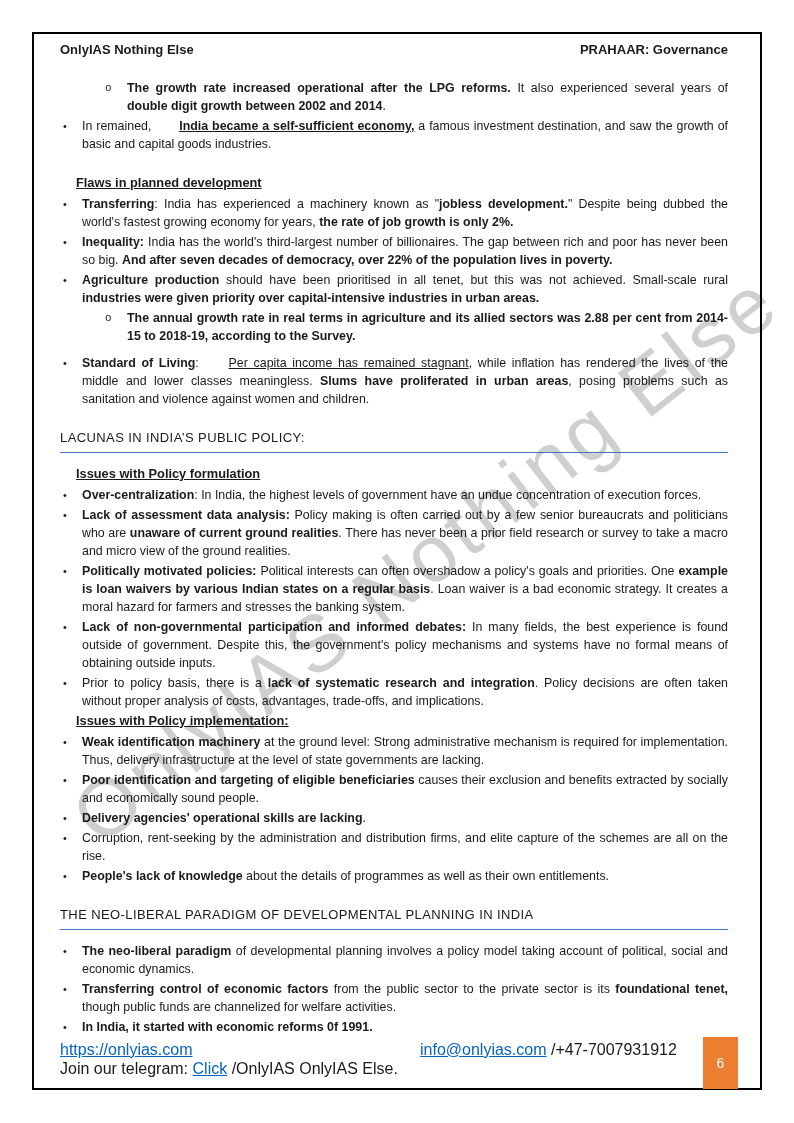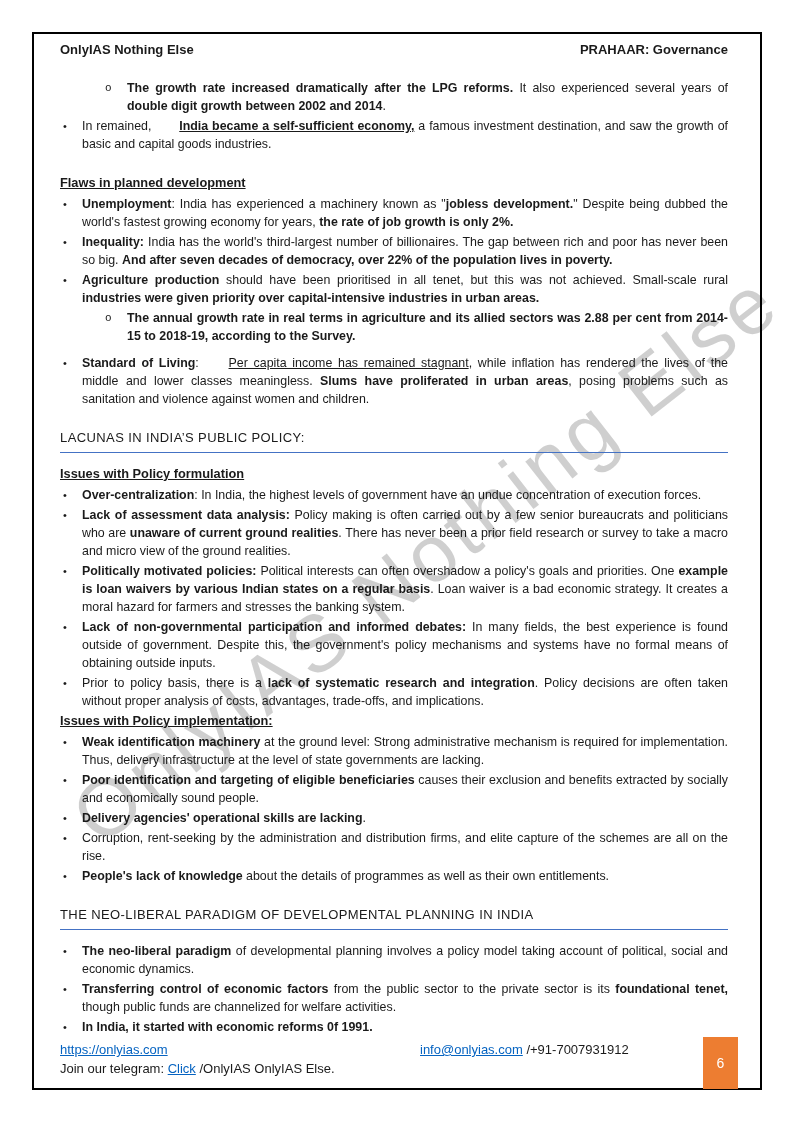--- a/index.html
+++ b/index.html
@@ -19,52 +19,52 @@
   
   .doc{font-size:12.4px;line-height:18px;text-align:justify;}
   .doc .b{font-weight:bold;}
   .doc .u{text-decoration:underline;padding-left:24px;}
   .bullet,.subbullet{position:relative;margin:0 0 2px 0;}
   .bullet{padding-left:22px;}
   .bullet>.marker{position:absolute;left:3px;top:0;font-size:11px;}
   .subbullet{padding-left:67px;}
   .subbullet>.marker{position:absolute;left:45px;top:0;
         font-family:"Liberation Mono","DejaVu Sans Mono",monospace;font-size:11px;}
-  .sub-heading{font-weight:bold;text-decoration:underline;margin:0 0 3px 0;font-size:12.8px;}
+  .sub-heading{font-weight:bold;text-decoration:underline;margin:0 0 3px 16px;font-size:12.8px;}
   .section-heading{font-weight:normal;font-size:13px;letter-spacing:.4px;
         padding-bottom:5px;margin:0 0 12px 0;
         border-bottom:1.5px solid var(--rule-blue,#4472C4);}
   .spacer-sm{height:7px;}
   .spacer-lg{height:19px;}
   
-  .ftr{position:absolute;left:60px;top:1040px;width:640px;font-size:13px;
+  .ftr{position:absolute;left:60px;top:1040px;width:640px;font-size:16px;
         line-height:19px;z-index:1;}
   .ftr .col-right{position:absolute;left:360px;top:0;}
   .link{color:var(--link-blue,#0563C1);text-decoration:underline;cursor:pointer;}
   .page-num{position:absolute;left:703px;top:1037px;width:35px;height:52px;
         background:var(--accent-orange,#ED7D31);color:#fff;display:flex;
         align-items:center;justify-content:center;font-size:14px;z-index:2;}
 </style>
 </head>
 <body>
 
 <div class="page">
   <div class="watermark">OnlyIAS Nothing Else</div>
   <div class="border-box">
     <div class="inner">
       <div class="hdr">
         <span>OnlyIAS Nothing Else</span>
         <span>PRAHAAR:  Governance</span>
       </div>
       <div class="doc" id="doc-content">
-          <div class="subbullet"><span class="marker">o</span><span class="t"><span class="b">The growth rate increased dramatically after the LPG reforms.</span><span class=""> It also experienced several years of </span><span class="b">double digit growth between 2002 and 2014</span><span class="">.</span></span></div>
+          <div class="subbullet"><span class="marker">o</span><span class="t"><span class="b">The growth rate increased operational after the LPG reforms.</span><span class=""> It also experienced several years of </span><span class="b">double digit growth between 2002 and 2014</span><span class="">.</span></span></div>
           <div class="bullet"><span class="marker">•</span><span class="t"><span class="">In remained, </span><span class="b u">India became a self-sufficient economy,</span><span class=""> a famous investment destination, and saw the growth of basic and capital goods industries.</span></span></div>
           <div class="spacer-lg"></div>
           <div class="sub-heading">Flaws in planned development</div>
-          <div class="bullet"><span class="marker">•</span><span class="t"><span class="b">Unemployment</span><span class="">: India has experienced a machinery known as "</span><span class="b">jobless development.</span><span class="">" Despite being dubbed the world's fastest growing economy for years, </span><span class="b">the rate of job growth is only 2%.</span></span></div>
+          <div class="bullet"><span class="marker">•</span><span class="t"><span class="b">Transferring</span><span class="">: India has experienced a machinery known as "</span><span class="b">jobless development.</span><span class="">" Despite being dubbed the world's fastest growing economy for years, </span><span class="b">the rate of job growth is only 2%.</span></span></div>
           <div class="bullet"><span class="marker">•</span><span class="t"><span class="b">Inequality:</span><span class=""> India has the world's third-largest number of billionaires. The gap between rich and poor has never been so big. </span><span class="b">And after seven decades of democracy, over 22% of the population lives in poverty.</span></span></div>
           <div class="bullet"><span class="marker">•</span><span class="t"><span class="b">Agriculture production</span><span class=""> should have been prioritised in all tenet, but this was not achieved. Small-scale rural </span><span class="b">industries were given priority over capital-intensive industries in urban areas.</span></span></div>
           <div class="subbullet"><span class="marker">o</span><span class="t"><span class="b">The annual growth rate in real terms in agriculture and its allied sectors was 2.88 per cent from 2014-15 to 2018-19, according to the Survey.</span></span></div>
           <div class="spacer-sm"></div>
           <div class="bullet"><span class="marker">•</span><span class="t"><span class="b">Standard of Living</span><span class="">: </span><span class="u">Per capita income has remained stagnant</span><span class="">, while inflation has rendered the lives of the middle and lower classes meaningless. </span><span class="b">Slums have proliferated in urban areas</span><span class="">, posing problems such as sanitation and violence against women and children.</span></span></div>
           <div class="spacer-lg"></div>
           <div class="section-heading">LACUNAS IN INDIA’S PUBLIC POLICY:</div>
           <div class="sub-heading">Issues with Policy formulation</div>
           <div class="bullet"><span class="marker">•</span><span class="t"><span class="b">Over-centralization</span><span class="">: In India, the highest levels of government have an undue concentration of execution forces.</span></span></div>
           <div class="bullet"><span class="marker">•</span><span class="t"><span class="b">Lack of assessment data analysis:</span><span class=""> Policy making is often carried out by a few senior bureaucrats and politicians who are </span><span class="b">unaware of current ground realities</span><span class="">. There has never been a prior field research or survey to take a macro and micro view of the ground realities.</span></span></div>
@@ -85,20 +85,20 @@
         </div>
     </div>
   </div>
 
   <div class="ftr">
     <div class="col-left">
       <div><span class="link">https://onlyias.com</span></div>
       <div><span class="">Join our telegram: </span><span class="link">Click</span><span class=""> /OnlyIAS OnlyIAS Else.</span></div>
     </div>
     <div class="col-right">
-      <div><span class="link">info@onlyias.com</span><span class="">  /+91-7007931912</span></div>
+      <div><span class="link">info@onlyias.com</span><span class="">  /+47-7007931912</span></div>
     </div>
   </div>
 
   <div class="page-num">
     <span>6</span>
   </div>
 </div>
 
 </body></html>

